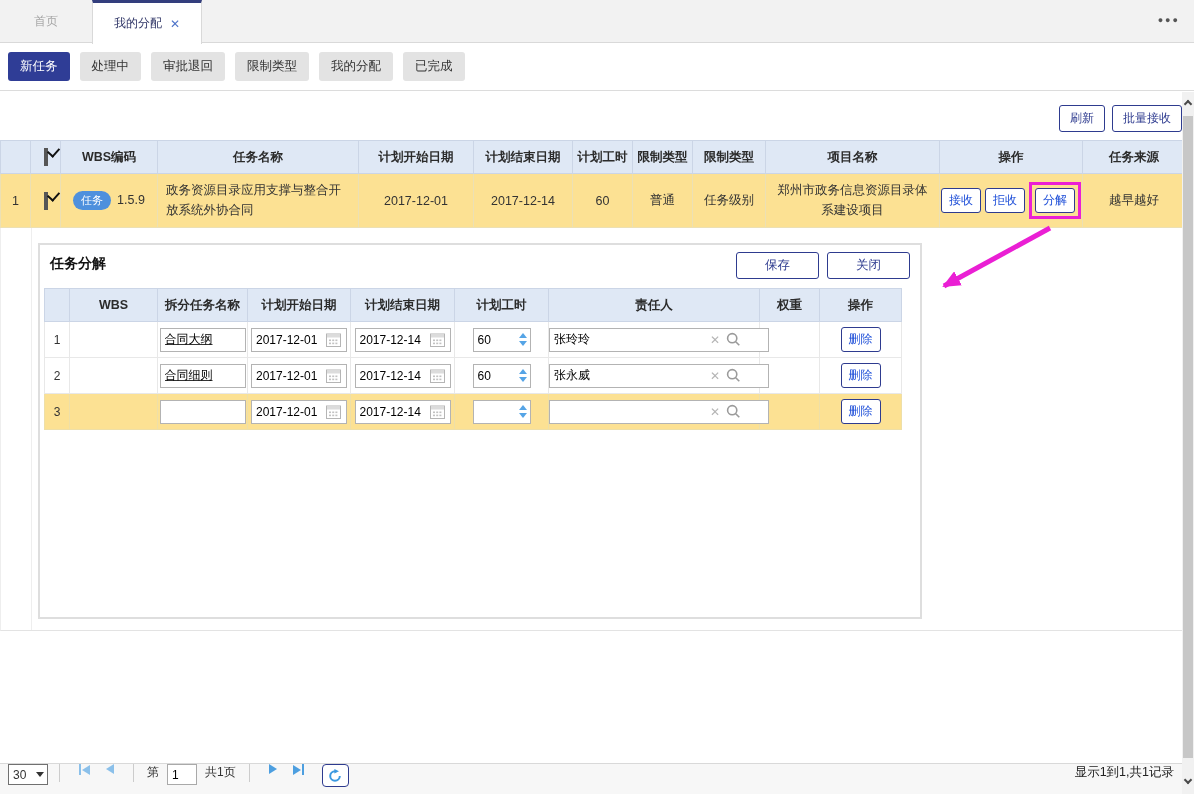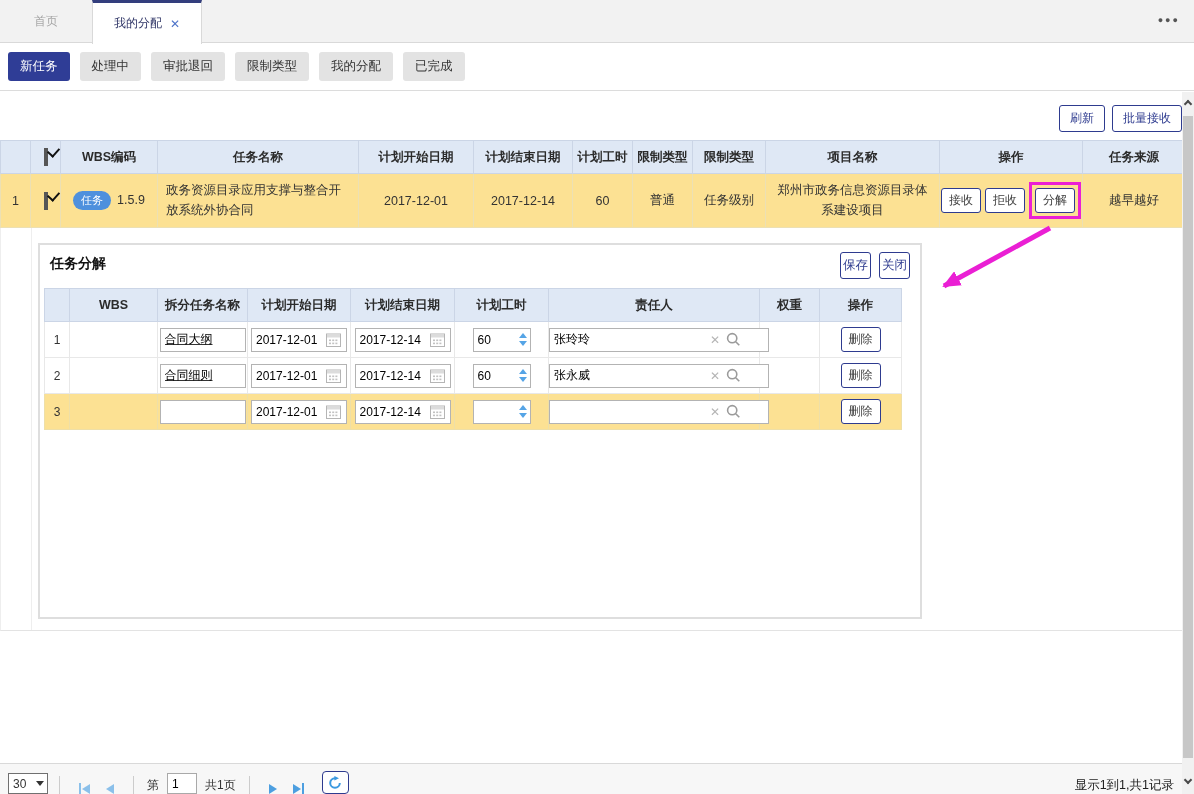--- a/index.html
+++ b/index.html
@@ -45,37 +45,37 @@
   .main-table td.name-cell { text-align:left; padding:4px 8px; line-height:1.55; }
   .main-table td.project-cell { padding:4px 10px; line-height:1.55; }
   .cb { width:15px; height:15px; background:#fff; border:2px solid #565656;
     margin:0 auto; position:relative; cursor:pointer; }
   .cb.checked::after { content:""; position:absolute; left:2px; top:-3px;
     width:9px; height:6px; border-left:2.5px solid #111;
     border-bottom:2.5px solid #111; transform:rotate(-48deg); }
   .badge { display:inline-block; background:#4e90dd; color:#fff;
     border-radius:10px; padding:2px 8px; font-size:11px; margin-right:6px;
     vertical-align:middle; }
-  .act-btn { background:#fff; border:1px solid #2e3b8f; color:#404040;
+  .act-btn { background:#fff; border:1px solid #2e3b8f; color:#1d4ed8;
     border-radius:3px; padding:3px 7px; font-size:12px; cursor:pointer;
     font-family:inherit; }
   .actions { display:flex; align-items:center; justify-content:center; gap:4px; }
   .magenta-box { display:inline-block; border:3px solid #ea1fd4; padding:3px; }
   
   .detail-area { position:absolute; left:0; top:228px; width:1185px; height:403px;
     border-bottom:1px solid #e3e3e3; border-left:1px solid #eee; }
   .detail-col-line { position:absolute; left:30px; top:0; bottom:0;
     border-left:1px solid #eee; }
   .panel { position:absolute; left:38px; top:243px; width:884px; height:376px;
     background:#fff; border:2px solid #dedede; }
   .panel-title { position:absolute; left:10px; top:10px; font-size:14px;
     font-weight:bold; color:#111; }
   .panel-btns { position:absolute; right:10px; top:7px; display:flex; gap:8px; }
   .pbtn { background:#fff; border:1px solid #2e3b8f; color:#2e3b8f;
-    border-radius:3px; padding:4px 2px; font-size:12.5px; cursor:pointer;
+    border-radius:3px; padding:4px 28px; font-size:12.5px; cursor:pointer;
     font-family:Liberation Mono, monospace; }
   .inner-table { position:absolute; left:4px; top:43px; width:857px; }
   .inner-table th { background:#dfe8f5; border:1px solid #cbd5e6; height:33px;
     font-size:12.5px; font-weight:bold; color:#2b2b2b; text-align:center; }
   .inner-table td { background:#fff; border:1px solid #e8e8e8; height:36px;
     text-align:center; vertical-align:middle; }
   .inner-table tr.hl td { background:#fce193; border-color:#eedfa8; }
   .field { position:relative; display:inline-flex; align-items:center;
     height:24px; border:1px solid #b3b3b3; background:#fff; }
   .field input { border:none; outline:none; height:100%; width:100%;
@@ -94,21 +94,21 @@
   .spin-down { width:0; height:0; margin:0 auto; border-left:4px solid transparent;
     border-right:4px solid transparent; border-top:5px solid #55a4e6; }
   .clear-x { color:#b5b5b5; font-weight:bold; font-size:12px; margin-right:6px;
     cursor:pointer; }
   .cal, .mag { display:inline-flex; margin-right:3px; cursor:pointer; }
   
   .anno-svg { position:absolute; left:900px; top:216px; pointer-events:none; }
   
   .pager { position:absolute; left:0; bottom:0; right:12px; height:31px;
     background:#f7f7f7; border-top:1px solid #d9d9d9; display:flex;
-    align-items:flex-end; padding:0 8px; }
+    align-items:flex-start; padding:0 8px; }
   .pgsize { width:40px; height:21px; border:1px solid #707070; background:#fff;
     display:flex; align-items:center; cursor:pointer; }
   .pgsize .val { flex:1; padding-left:4px; }
   .pgsize .caret { width:15px; height:100%; display:flex; align-items:center;
     justify-content:center; }
   .caret-tri { width:0; height:0; border-left:4px solid transparent;
     border-right:4px solid transparent; border-top:5px solid #333; }
   .vsep { width:1px; height:18px; background:#ccc; margin:0 11px; }
   .pg-ico { display:inline-flex; align-items:center; gap:1px; margin:0 8px;
     cursor:pointer; }

